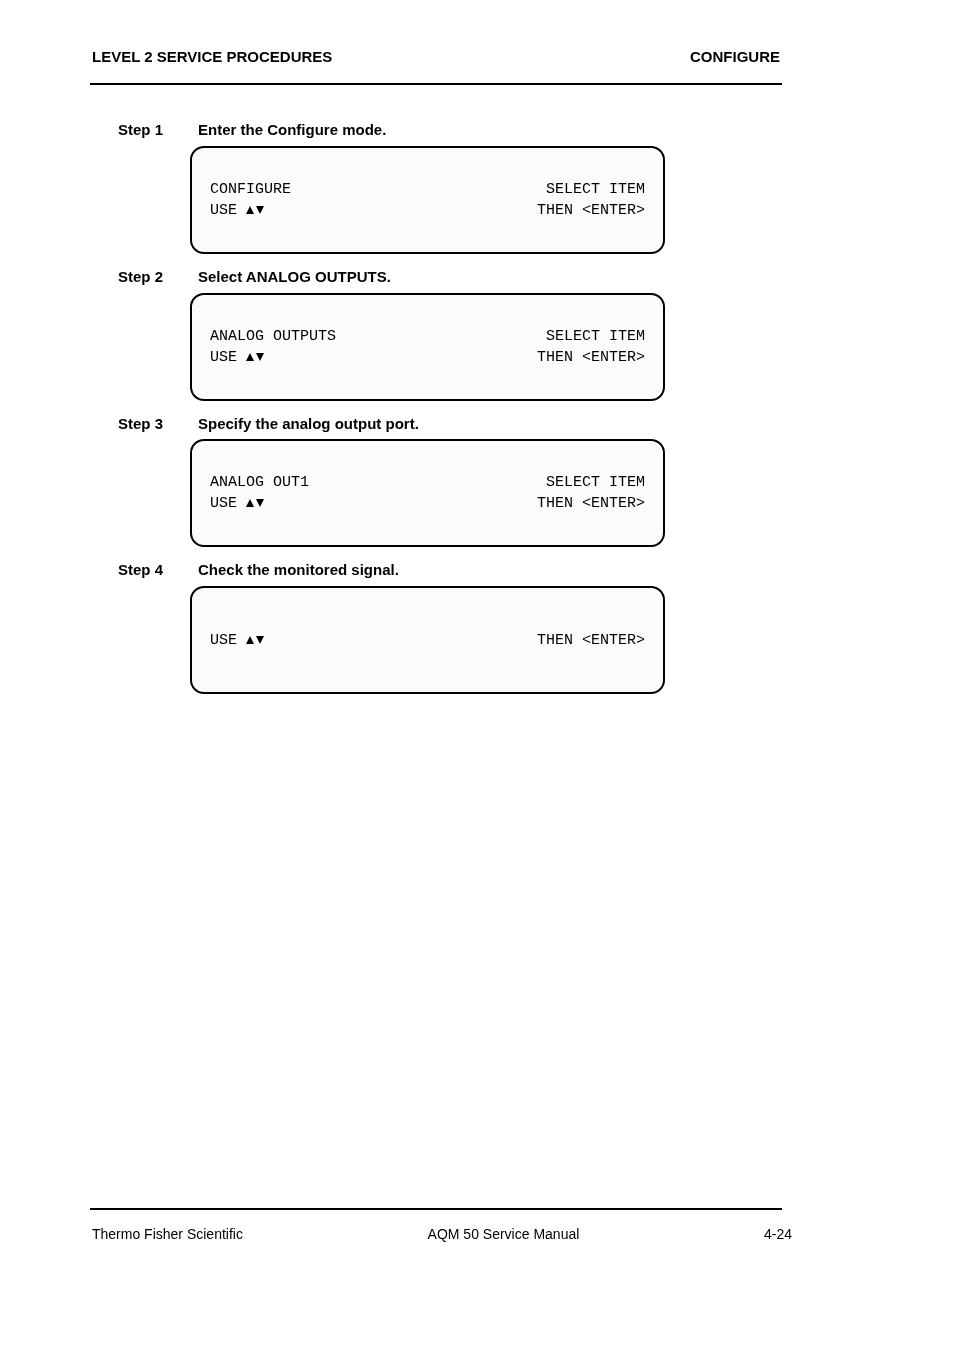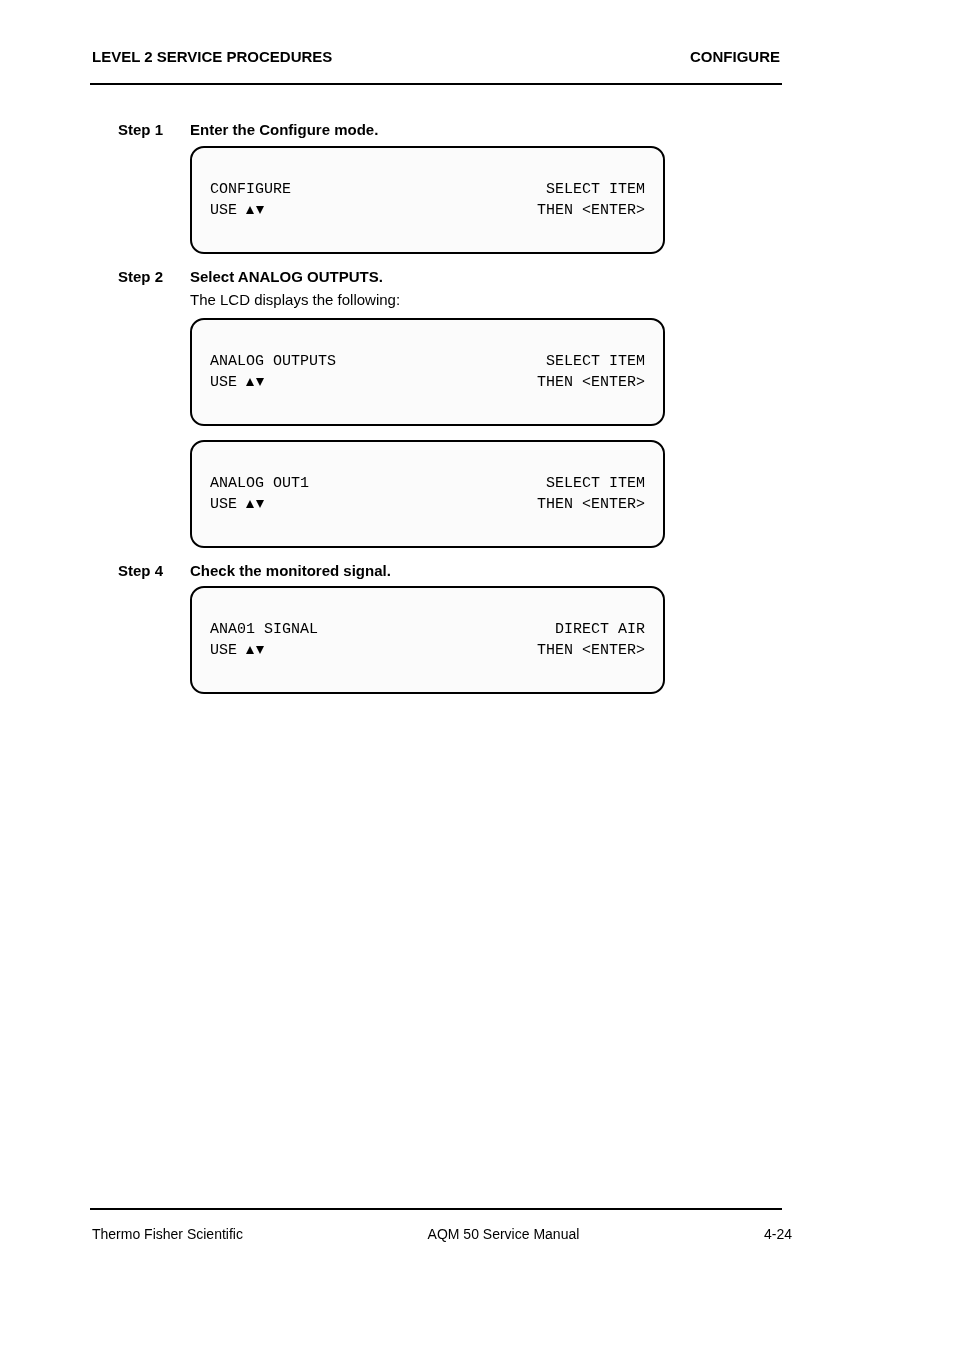--- a/index.html
+++ b/index.html
@@ -40,21 +40,21 @@
   .content { padding-top: 36px; }
 
   .step {
     margin-bottom: 14px;
     padding-left: 88px;
   }
 
   .step-line {
     display: flex;
     align-items: flex-start;
-    gap: 18px;
+    gap: 26px;
     font-size: 15px;
     font-weight: bold;
     margin-left: -60px;
     margin-bottom: 4px;
   }
   .step-label { width: 54px; flex: 0 0 54px; }
   .step-text { flex: 1; line-height: 1.25; }
 
   .subnote {
     font-size: 15px;
@@ -130,37 +130,40 @@
           <span>THEN &lt;ENTER&gt;</span>
         </div>
       </div>
     </div>
 
     <div class="step">
       <div class="step-line">
         <span class="step-label">Step 2</span>
         <span class="step-text">Select ANALOG OUTPUTS.</span>
       </div>
-      <div class="subnote">The LCD displays the following:</div>
       <div class="lcd">
         <div class="row">
           <span>ANALOG OUTPUTS</span>
           <span>SELECT ITEM</span>
         </div>
         <div class="row">
           <span><span>USE</span> <span class="icon-inline"><svg width="18" height="12" viewBox="0 0 18 12">
                   <polygon points="4,2 0,10 8,10" fill="#000"></polygon>
                   <polygon points="14,10 10,2 18,2" fill="#000"></polygon>
                 </svg></span></span>
           <span>THEN &lt;ENTER&gt;</span>
         </div>
       </div>
     </div>
 
     <div class="step">
+      <div class="step-line">
+        <span class="step-label">Step 3</span>
+        <span class="step-text">Specify the analog output port.</span>
+      </div>
       <div class="lcd">
         <div class="row">
           <span>ANALOG OUT1</span>
           <span>SELECT ITEM</span>
         </div>
         <div class="row">
           <span><span>USE</span> <span class="icon-inline"><svg width="18" height="12" viewBox="0 0 18 12">
                   <polygon points="4,2 0,10 8,10" fill="#000"></polygon>
                   <polygon points="14,10 10,2 18,2" fill="#000"></polygon>
                 </svg></span></span>
@@ -168,24 +171,20 @@
         </div>
       </div>
     </div>
 
     <div class="step">
       <div class="step-line">
         <span class="step-label">Step 4</span>
         <span class="step-text">Check the monitored signal.</span>
       </div>
       <div class="lcd">
-        <div class="row">
-          <span>ANA01 SIGNAL</span>
-          <span>DIRECT AIR</span>
-        </div>
         <div class="row">
           <span><span>USE</span> <span class="icon-inline"><svg width="18" height="12" viewBox="0 0 18 12">
                   <polygon points="4,2 0,10 8,10" fill="#000"></polygon>
                   <polygon points="14,10 10,2 18,2" fill="#000"></polygon>
                 </svg></span></span>
           <span>THEN &lt;ENTER&gt;</span>
         </div>
       </div>
     </div>
 

